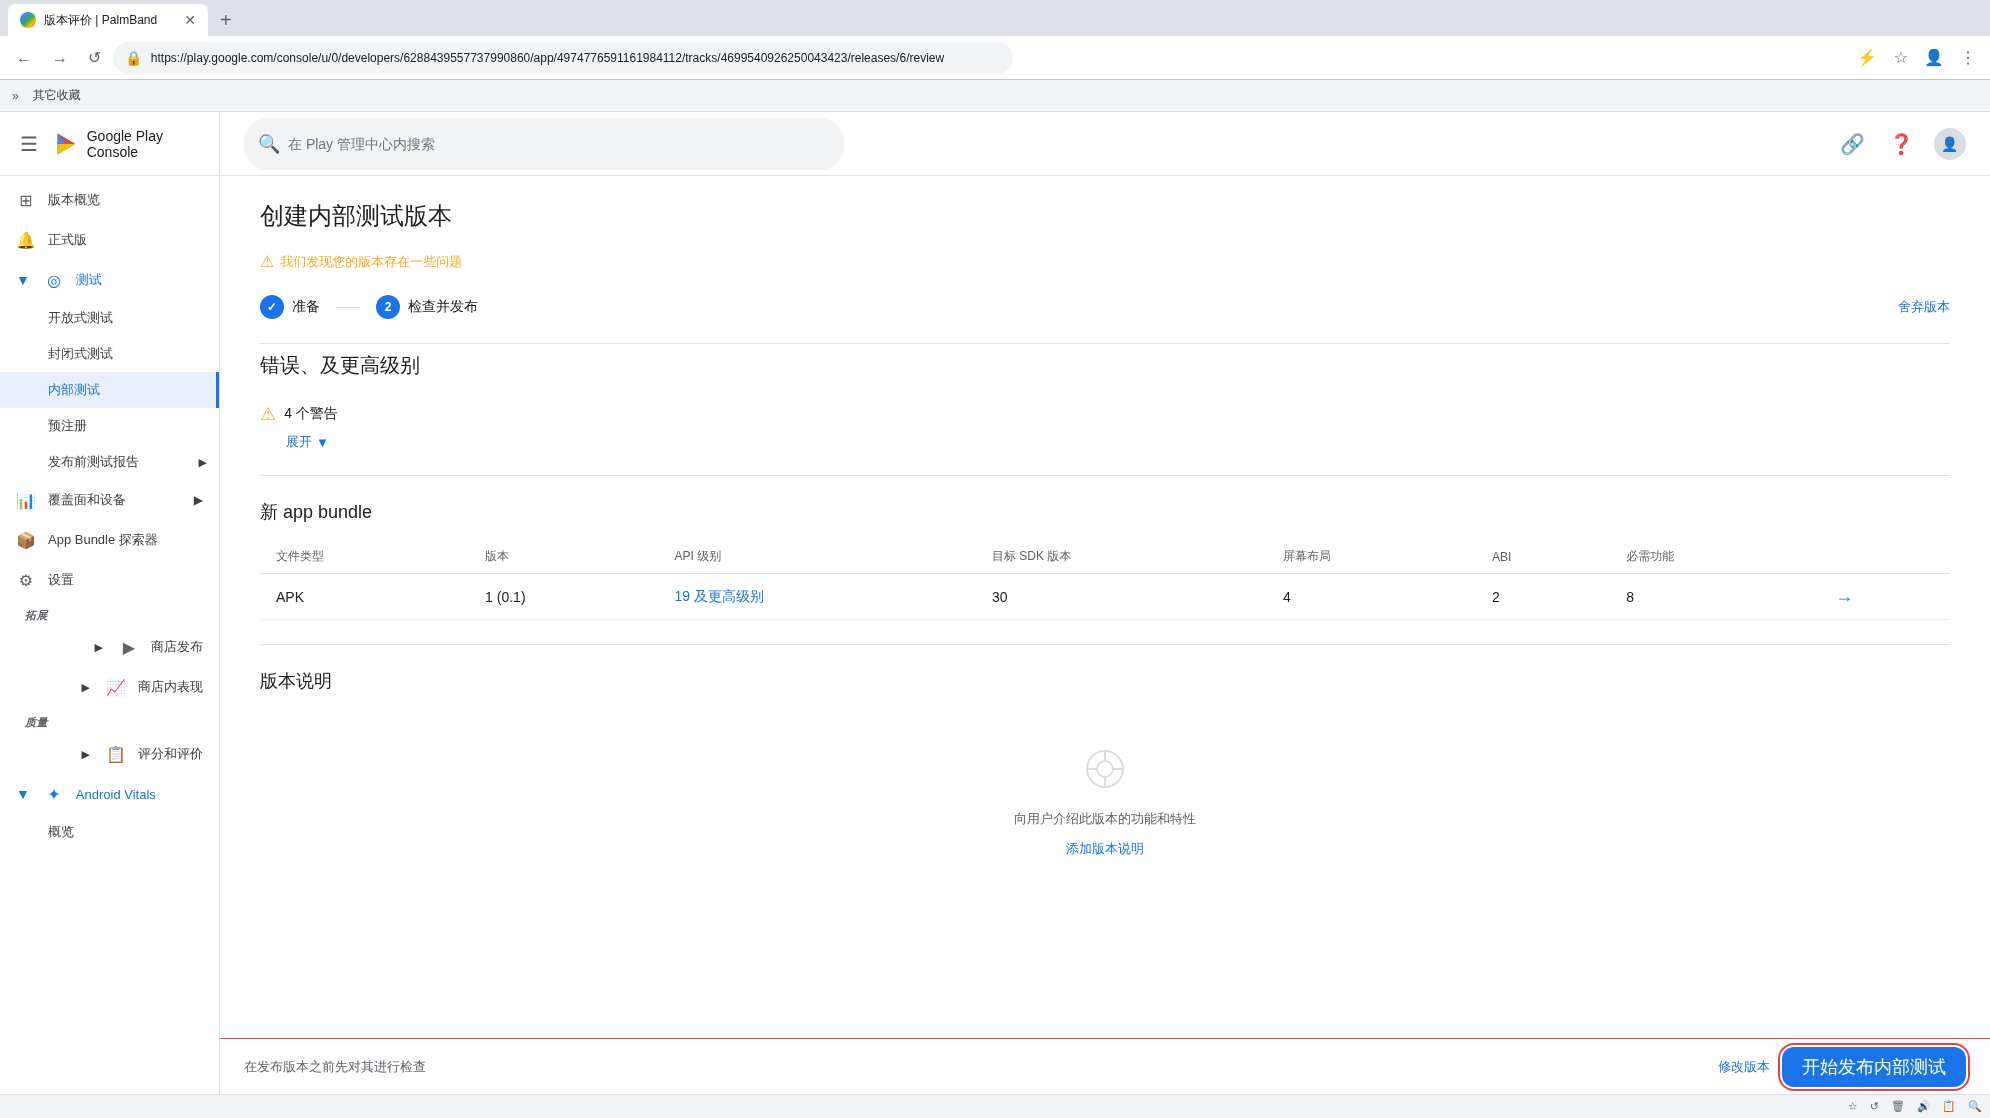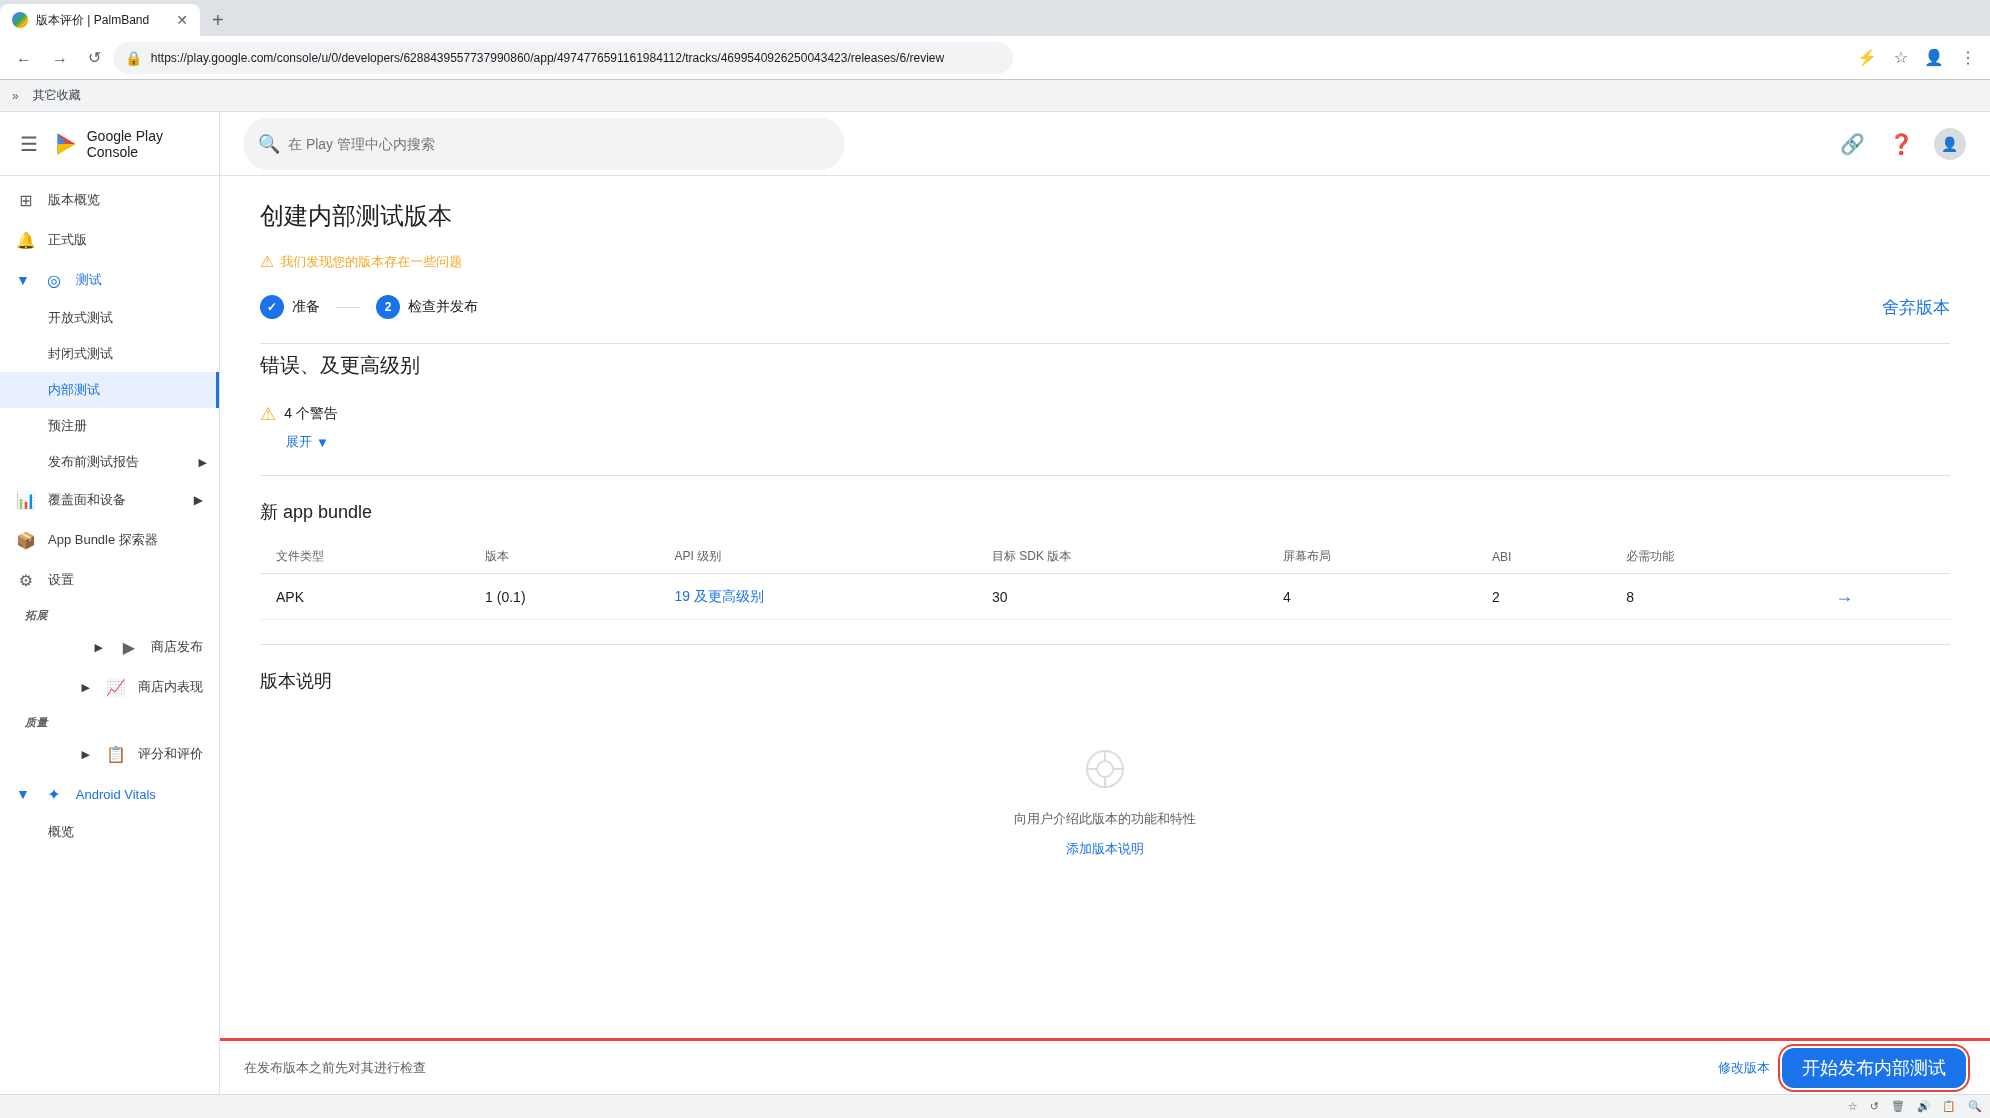--- a/index.html
+++ b/index.html
@@ -1,20 +1,20 @@
 <!DOCTYPE html>
 <html><head>
   <meta charset="utf-8">
   <style>
     * { box-sizing: border-box; margin: 0; padding: 0; }
     body { font-family: 'Arial', sans-serif; font-size: 13px; background: #f8f9fa; color: #202124; overflow: hidden; }
 
     
     .browser-chrome { background: #dee1e6; width: 1990px; height: 1118px; display: flex; flex-direction: column; }
-    .tab-bar { background: #dee1e6; height: 36px; display: flex; align-items: flex-end; padding-left: 0; }
+    .tab-bar { background: #dee1e6; height: 36px; display: flex; align-items: flex-end; padding-left: 8px; }
     .tab { background: #fff; border-radius: 8px 8px 0 0; height: 32px; display: flex; align-items: center; padding: 0 12px; font-size: 12px; color: #202124; min-width: 200px; gap: 8px; }
     .tab-favicon { width: 16px; height: 16px; background: linear-gradient(135deg, #4285F4 25%, #34A853 50%, #FBBC04 75%, #EA4335 100%); border-radius: 50%; flex-shrink: 0; }
     .tab-title { flex: 1; white-space: nowrap; overflow: hidden; text-overflow: ellipsis; }
     .tab-close { font-size: 14px; color: #5f6368; cursor: pointer; }
     .tab-new { background: transparent; border: none; font-size: 20px; color: #5f6368; padding: 0 8px; margin-left: 4px; cursor: pointer; line-height: 32px; }
 
     .address-bar { background: #fff; height: 44px; display: flex; align-items: center; padding: 0 8px; gap: 4px; border-bottom: 1px solid #c6c6c6; }
     .nav-btn { background: none; border: none; cursor: pointer; padding: 4px 8px; color: #5f6368; font-size: 16px; border-radius: 50%; }
     .url-bar { flex: 1; height: 32px; background: #f1f3f4; border-radius: 16px; display: flex; align-items: center; padding: 0 12px; gap: 8px; font-size: 13px; color: #202124; max-width: 900px; }
     .url-text { flex: 1; font-size: 12px; color: #202124; white-space: nowrap; overflow: hidden; text-overflow: ellipsis; }
@@ -61,21 +61,21 @@
     .warning-icon { color: #f9a825; font-size: 16px; }
 
     
     .stepper { display: flex; align-items: center; gap: 16px; margin-bottom: 24px; }
     .step { display: flex; align-items: center; gap: 8px; }
     .step-circle { width: 24px; height: 24px; border-radius: 50%; display: flex; align-items: center; justify-content: center; font-size: 12px; font-weight: 600; }
     .step-circle.done { background: #1a73e8; color: #fff; }
     .step-circle.active { background: #1a73e8; color: #fff; }
     .step-label { font-size: 14px; color: #202124; }
     .step-divider { width: 24px; height: 1px; background: #dadce0; }
-    .abandon-btn { margin-left: auto; color: #1a73e8; font-size: 17px; cursor: pointer; background: none; border: none; }
+    .abandon-btn { margin-left: auto; color: #1a73e8; font-size: 13px; cursor: pointer; background: none; border: none; }
 
     
     .errors-section { margin-bottom: 24px; }
     .section-title { font-size: 20px; font-weight: 400; color: #202124; margin-bottom: 16px; }
     .warning-box { display: flex; align-items: center; gap: 8px; padding: 8px 0; }
     .warning-triangle { color: #f9a825; font-size: 18px; }
     .warning-text { font-size: 14px; color: #202124; }
     .expand-btn { color: #1a73e8; font-size: 13px; cursor: pointer; background: none; border: none; display: flex; align-items: center; gap: 4px; margin-left: 26px; }
 
     
@@ -86,21 +86,21 @@
     .arrow-link { color: #1a73e8; text-decoration: none; font-size: 18px; }
 
     
     .version-notes { margin-top: 24px; }
     .empty-state { display: flex; flex-direction: column; align-items: center; justify-content: center; padding: 40px; }
     .empty-icon { font-size: 40px; color: #dadce0; margin-bottom: 12px; }
     .empty-desc { font-size: 13px; color: #5f6368; margin-bottom: 12px; }
     .add-link { color: #1a73e8; font-size: 13px; cursor: pointer; text-decoration: none; text-align: center; }
 
     
-    .bottom-bar { height: 56px; background: #fff; border-top: 3px solid #ef4444; display: flex; align-items: center; padding: 0 24px; }
+    .bottom-bar { height: 56px; background: #fff; border-top: 1px solid #ef4444; display: flex; align-items: center; padding: 0 24px; }
     .bottom-bar-text { font-size: 13px; color: #5f6368; }
     .bottom-actions { margin-left: auto; display: flex; align-items: center; gap: 12px; }
     .modify-btn { background: none; border: none; color: #1a73e8; font-size: 13px; cursor: pointer; }
     .publish-btn { background: #1a73e8; color: #fff; border: none; border-radius: 12px; padding: 8px 20px; font-size: 18px; font-weight: 500; cursor: pointer; outline: 2px solid #ea4335; outline-offset: 2px; }
 
     
     .status-bar { height: 24px; background: #f1f3f4; display: flex; align-items: center; padding: 0 8px; gap: 8px; font-size: 11px; color: #5f6368; border-top: 1px solid #dadce0; }
     .status-icons { margin-left: auto; display: flex; gap: 12px; }
 
     

